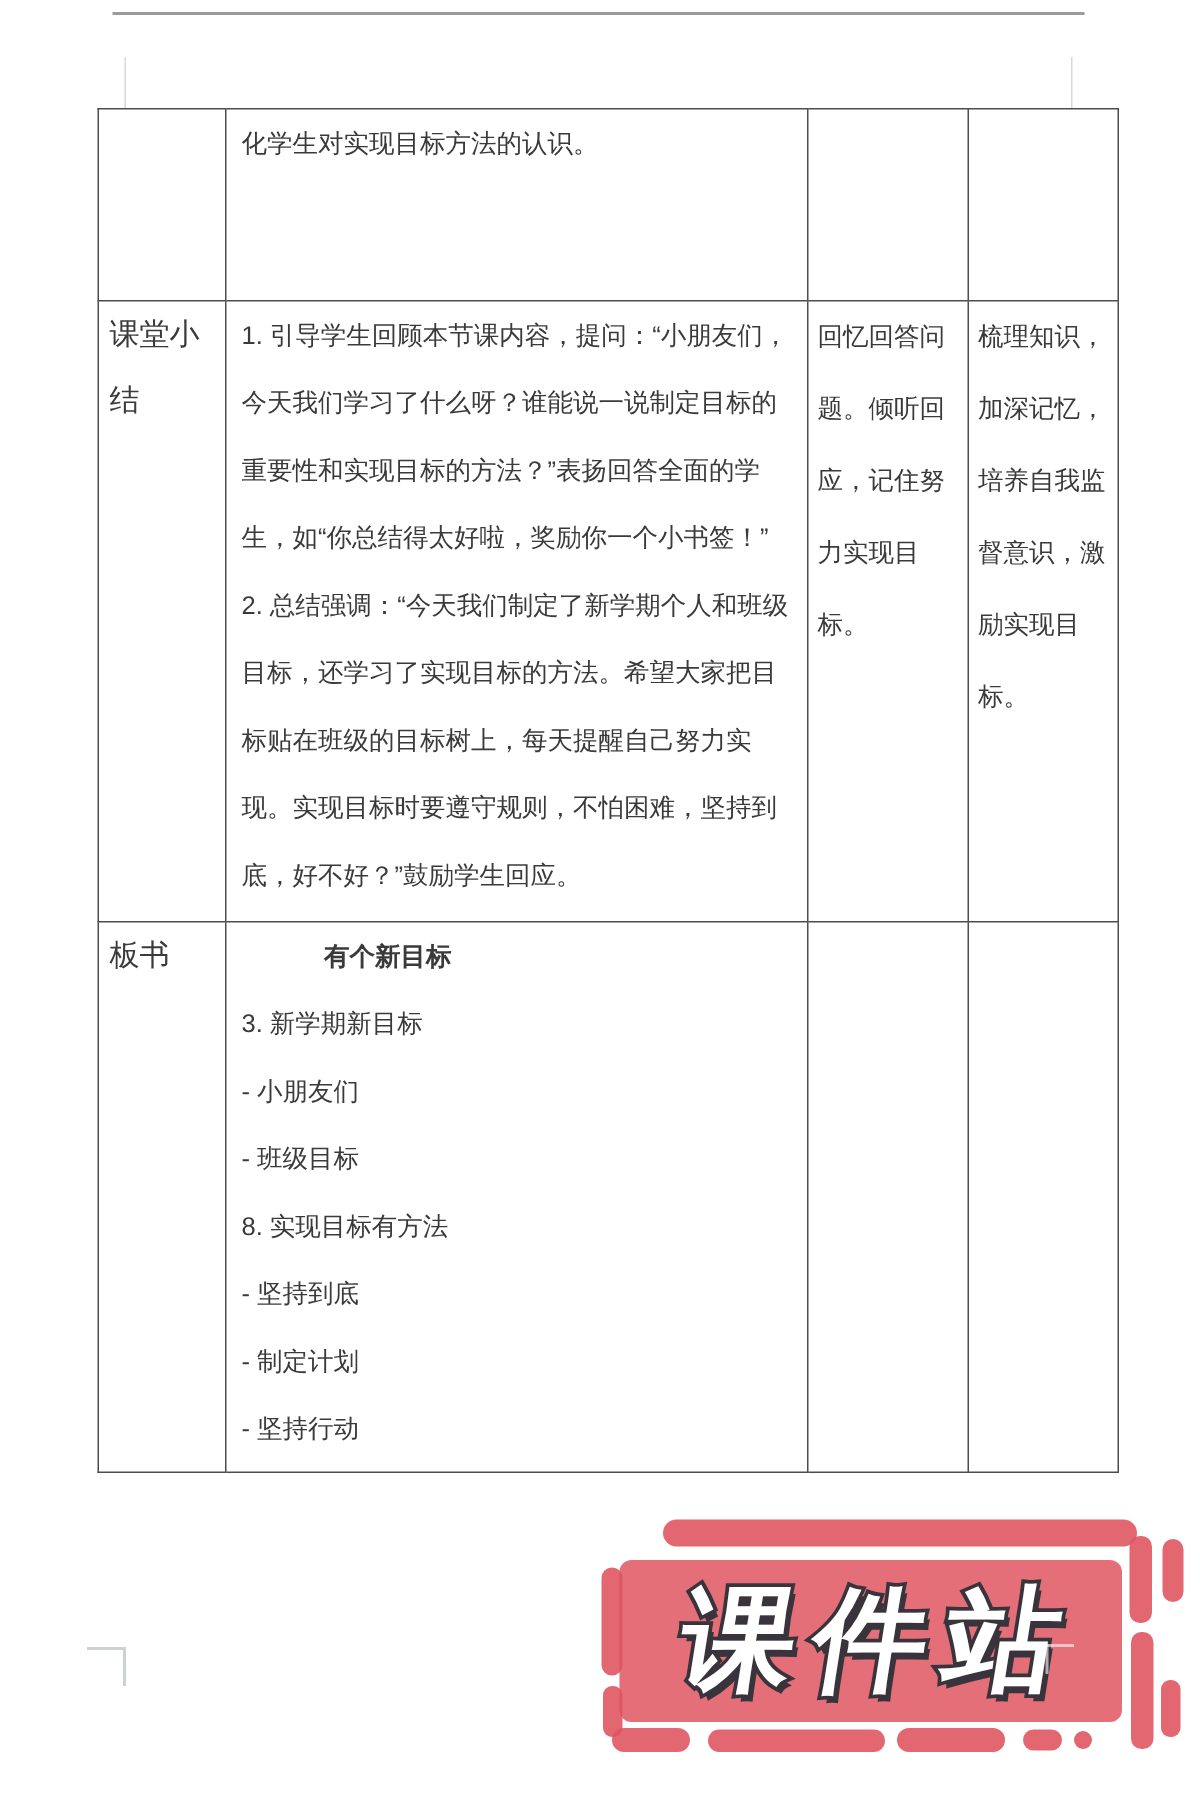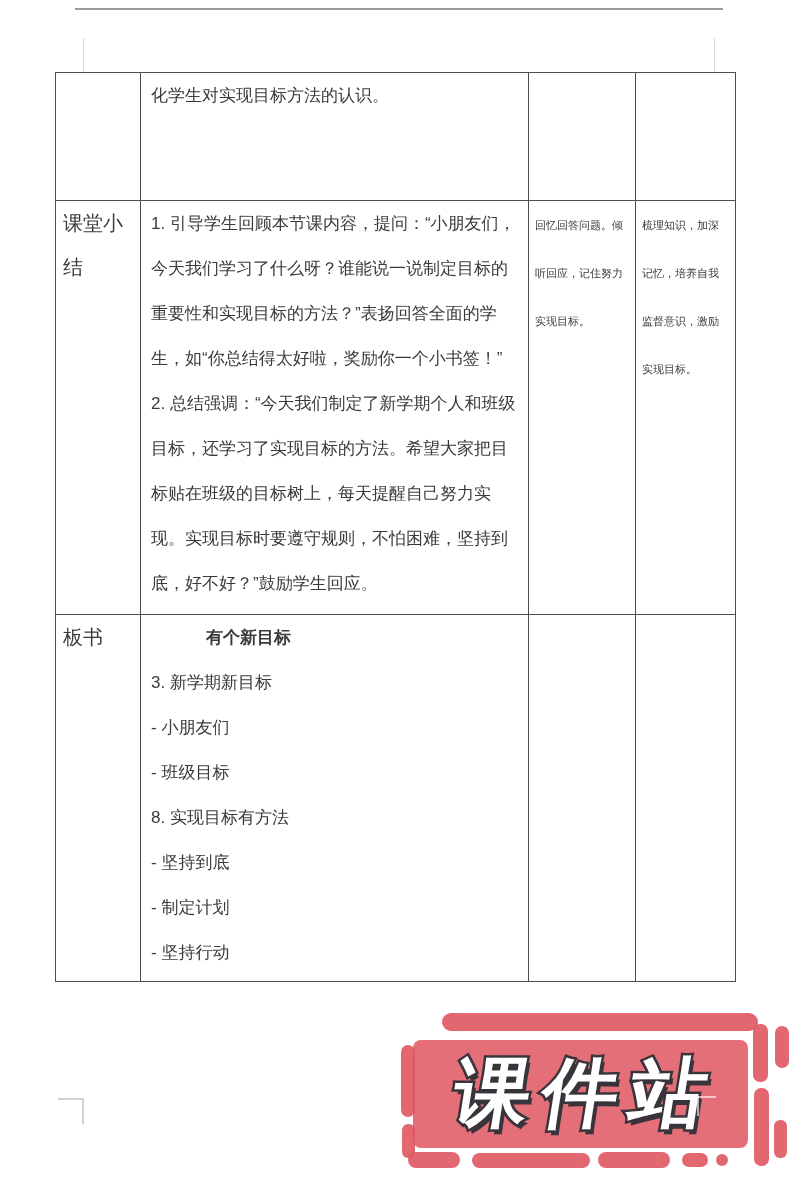--- a/index.html
+++ b/index.html
@@ -12,31 +12,31 @@
   .top-rule{position:absolute;left:75px;top:8px;width:648px;height:2px;background:#9b9b9b;}
   .crop-v{position:absolute;width:1px;background:#d8d8d8;}
   .crop-tl{left:83px;top:38px;height:34px;}
   .crop-tr{left:714px;top:38px;height:34px;}
   .crop-bl-h{position:absolute;left:58px;top:1098px;width:26px;height:2px;background:#ccd1d6;}
   .crop-bl-v{position:absolute;left:82px;top:1098px;width:2px;height:26px;background:#ccd1d6;}
   .crop-br-h{position:absolute;left:697px;top:1096px;width:19px;height:2px;background:rgba(255,255,255,0.6);z-index:7;}
   .crop-br-v{position:absolute;left:697px;top:1096px;width:2px;height:20px;background:rgba(255,255,255,0.6);z-index:7;}
 
   
-  table.doc{position:absolute;left:55px;top:72px;width:680px;border-collapse:collapse;table-layout:fixed;}
+  table.doc{position:absolute;left:65px;top:72px;width:680px;border-collapse:collapse;table-layout:fixed;}
   table.doc td{border:1px solid #4d4d4d;vertical-align:top;padding:0;}
   .cw{box-sizing:border-box;overflow:hidden;padding:0 10px;font-size:17px;line-height:45px;}
   .cw p{margin:0;}
   .h127{height:127px;}
   .h413{height:413px;}
   .h366{height:366px;line-height:45px;}
   .h100{height:100px;line-height:46px;}
   .labelcell{padding:0 7px;font-size:20px;line-height:44px;}
   td.mid{vertical-align:middle;}
-  .side{font-size:11px;line-height:48px;padding:0 6px;}
+  .side{font-size:17px;line-height:48px;padding:0 6px;}
   .board-title{font-weight:bold;padding-left:55px;font-family:Liberation Serif, serif;}
 
   
   .stamp{position:absolute;left:398px;top:1012px;width:400px;height:165px;z-index:5;pointer-events:none;}
   .stamp div{position:absolute;}
   .s-red{background:rgba(222,82,93,0.88);}
   .stamp-fill{left:15px;top:28px;width:335px;height:108px;border-radius:8px;background:rgba(223,86,96,0.85);}
   .st-top{left:44px;top:1px;width:316px;height:18px;border-radius:9px;}
   .st-l1{left:3px;top:33px;width:14px;height:72px;border-radius:7px;}
   .st-l2{left:4px;top:112px;width:13px;height:34px;border-radius:6px;}

